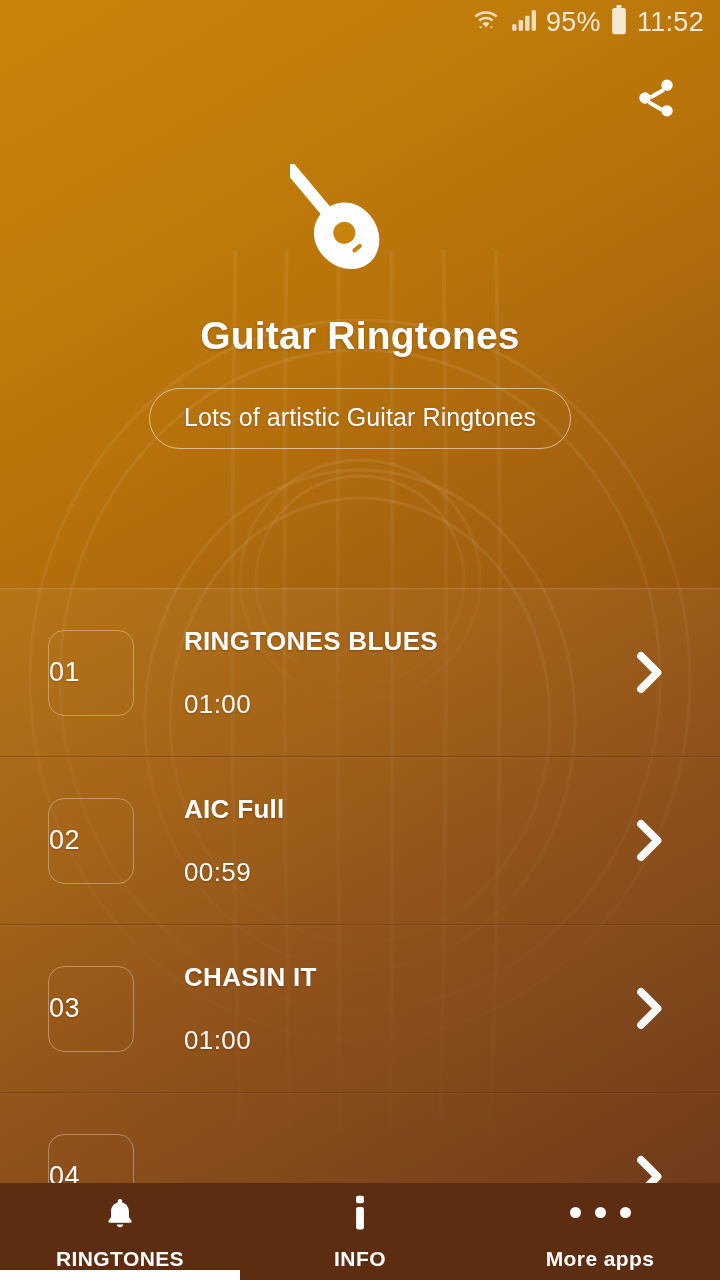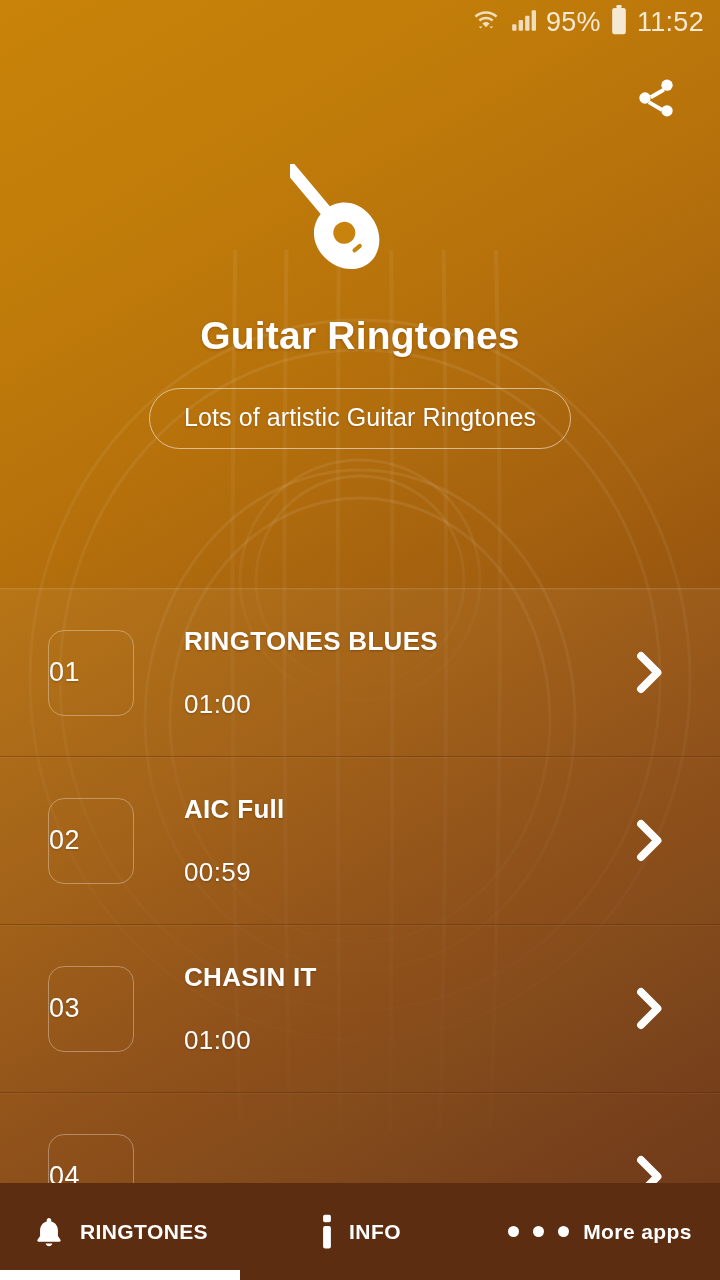--- a/index.html
+++ b/index.html
@@ -94,21 +94,21 @@
   }
   .chev { margin-right:52px; flex:none; width:36px; height:46px; }
 
   
   #bottomnav {
     position:absolute; left:0; bottom:0; width:720px; height:97px;
     background:#5c2d10;
     display:flex; align-items:stretch; z-index:5;
   }
   .nav-item {
-    flex:1 1 0; display:flex; flex-direction:row;
+    flex:1 1 0; display:flex; flex-direction:column;
     align-items:center; justify-content:center; gap:14px;
     color:#fff;
   }
   .nav-ic { height:40px; display:flex; align-items:center; justify-content:center; }
   .nav-label { font-size:21px; font-weight:bold; letter-spacing:.4px; }
   .nav-label.soft { font-weight:bold; }
   #nav-indicator {
     position:absolute; left:0; bottom:0; width:240px; height:10px;
     background:#ffffff; z-index:6;
   }

